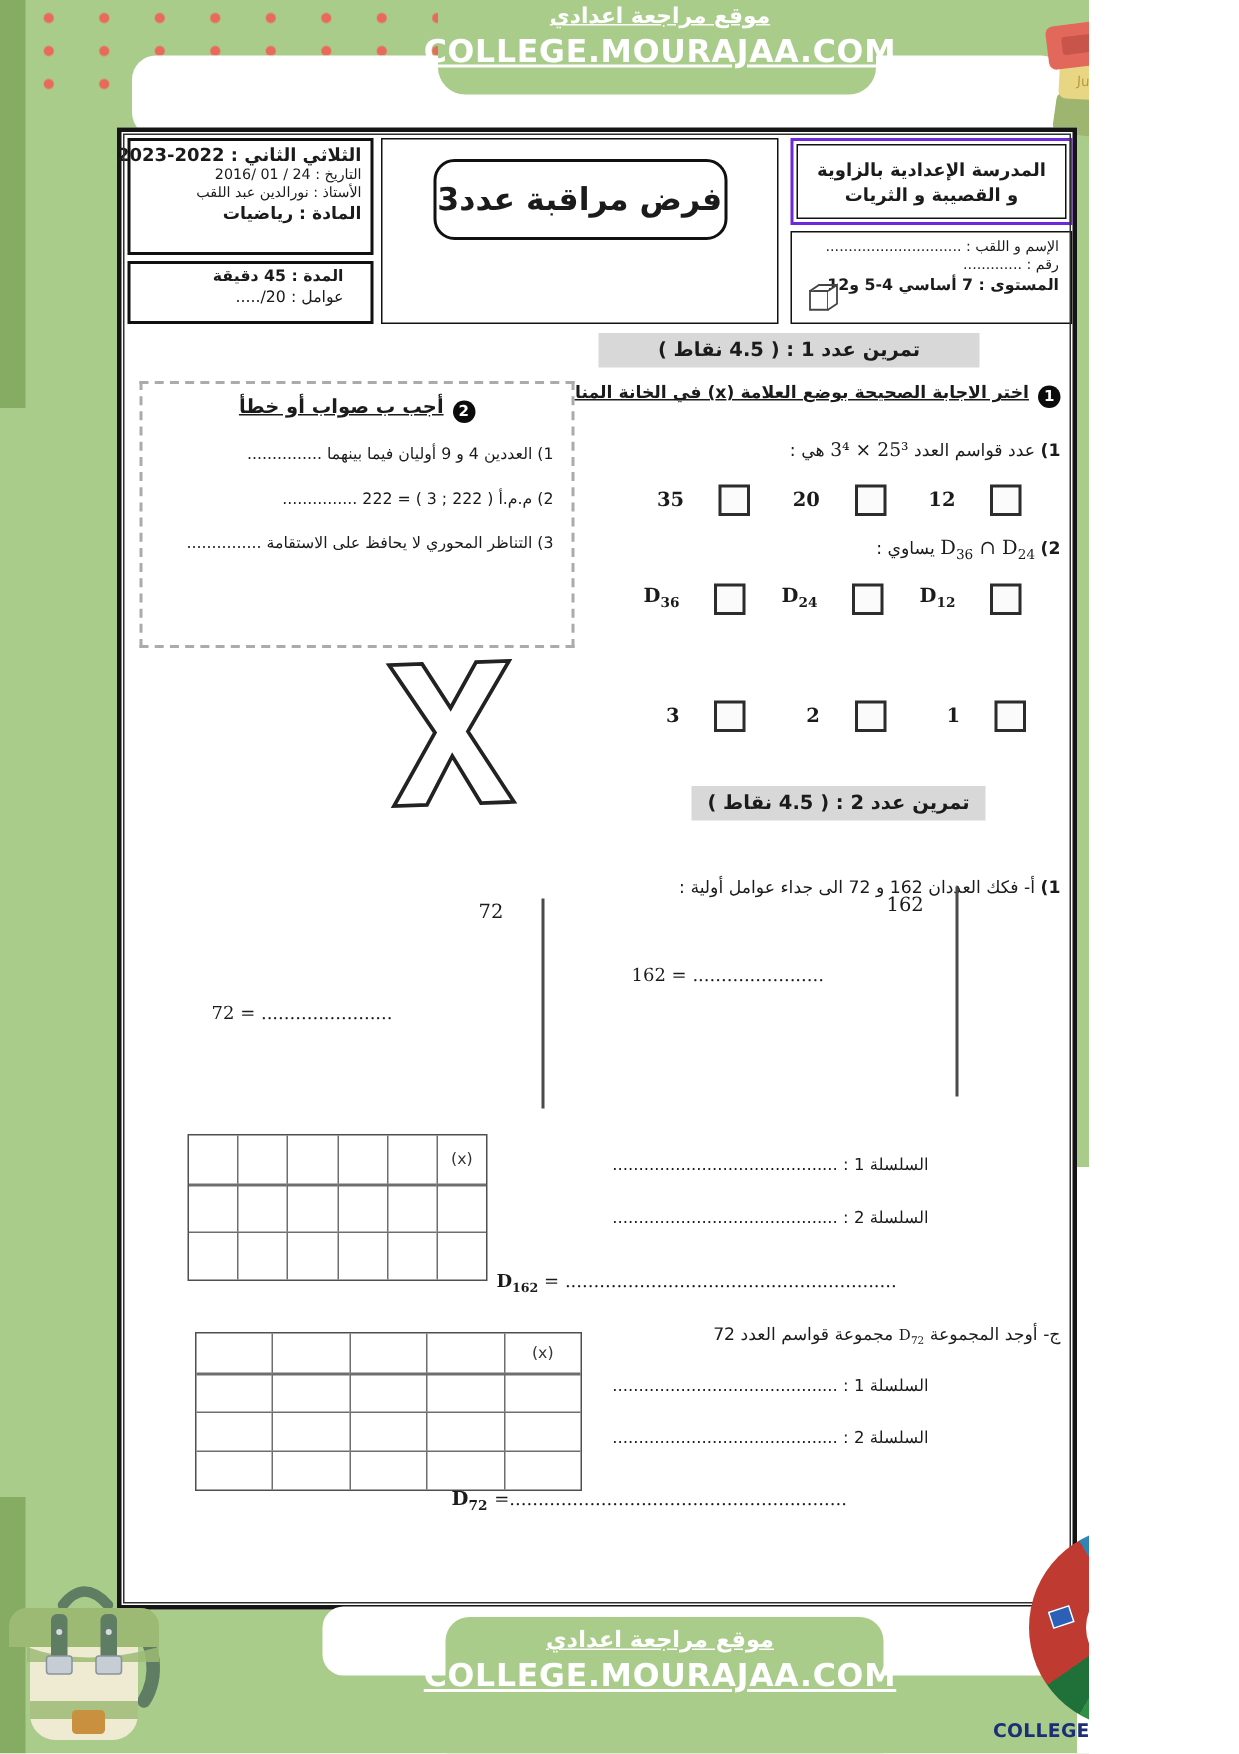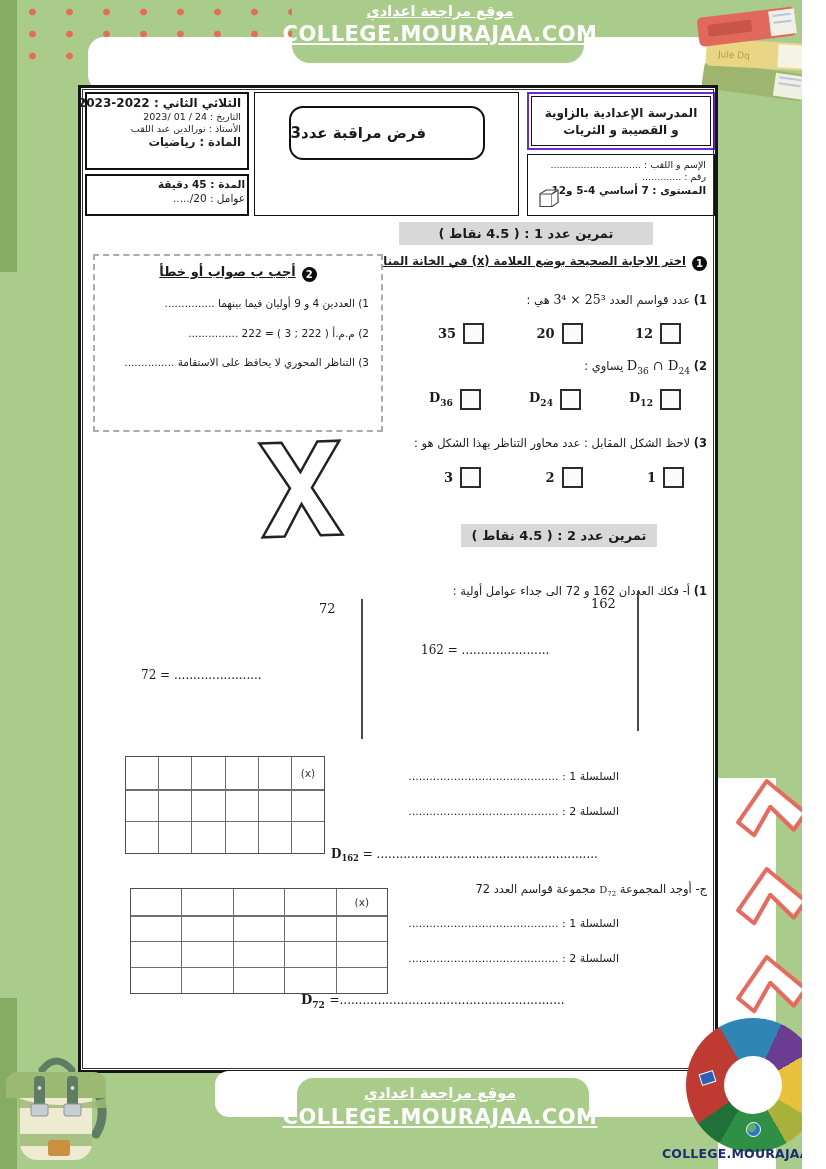--- a/index.html
+++ b/index.html
@@ -1,21 +1,21 @@
 <!DOCTYPE html>
 <html lang="ar" style="--bg: #aacc8b; --strip: #86ac64; --coral: #e9695b; --hl: #d8d8d8; --navy: #1c2f76;"><head>
 <meta charset="utf-8">
 <style>
   :root{
     --bg:#aacc8b; --strip:#86ac64; --coral:#e9695b; --hl:#d8d8d8;
     --navy:#1c2f76; --ink:#1b1b1b;
   }
   *{margin:0;padding:0;box-sizing:border-box;}
   body{font-family:"DejaVu Sans",sans-serif;color:var(--ink);}
-  .canvas{position:relative;width:802px;height:1169px;background:var(--bg);overflow:hidden;}
+  .canvas{position:relative;width:726px;height:1169px;background:var(--bg);overflow:hidden;}
   .abs{position:absolute;}
   .rtl{direction:rtl;text-align:right;}
   .nowrap{white-space:nowrap;}
   .ul{text-decoration:underline;}
   .b{font-weight:bold;}
   .serif{font-family:"DejaVu Serif",serif;}
 
   
   .strip{background:var(--strip);}
   .dots{background-image:radial-gradient(circle,var(--coral) 3px,rgba(0,0,0,0) 3.7px);
@@ -26,28 +26,28 @@
   .banner-text .l1{font-size:14.5px;font-weight:bold;text-decoration:underline;}
   .banner-text .l2{font-size:21px;font-weight:bold;text-decoration:underline;letter-spacing:.5px;margin-top:3px;}
 
   
   .page{background:#fff;border:3px solid #151515;}
   .page::after{content:"";position:absolute;inset:1px;border:1px solid #303030;pointer-events:none;}
   .box{border:2.5px solid #111;background:#fff;}
   .thinbox{border:1.5px solid #111;background:#fff;}
   .dblbox{border:2px solid #6d28d9;position:absolute;}
   .dblbox::after{content:"";position:absolute;inset:2px;border:1px solid #111;pointer-events:none;}
-  .round-title{border:2.5px solid #111;border-radius:14px;display:flex;align-items:center;
-               font-weight:bold;font-size:15px;}
+  .round-title{border:2.5px solid #111;border-radius:14px;display:flex;align-items:center;justify-content:center;
+               font-weight:bold;font-size:21px;}
   .gray-h{background:var(--hl);text-align:center;font-weight:bold;font-size:13px;line-height:23px;}
   .badge{display:inline-flex;width:15px;height:15px;border-radius:50%;background:#0c0c0c;color:#fff;
          font-size:10px;font-weight:bold;align-items:center;justify-content:center;margin-inline-end:6px;vertical-align:-2px;}
   .dashed{border:2px dashed #ababab;background:#fff;}
   .optrow{display:flex;justify-content:space-between;align-items:center;direction:rtl;}
-  .opt{display:flex;align-items:center;gap:7px;direction:rtl;}
+  .opt{display:flex;align-items:center;gap:23px;direction:rtl;}
   .cb{width:21px;height:21px;border:2px solid #2c2c2c;background:#fbfbfb;}
   .optlab{font-size:13px;font-weight:bold;font-family:"DejaVu Serif",serif;}
   .vbar{width:2px;background:#4a4a4a;}
   .gridbox{border:1.5px solid #4f4f4f;display:flex;flex-direction:column;background:#fff;}
   .grow{flex:1;display:flex;}
   .gcell{flex:1;border-left:1px solid #6e6e6e;border-top:1px solid #6e6e6e;display:flex;
          align-items:center;justify-content:center;font-size:10.5px;color:#333;}
   .grow:first-child .gcell{border-top:none;}
   .gcell:first-child{border-left:none;}
   sub{font-size:70%;}
@@ -96,26 +96,26 @@
       <rect x="20" y="14" width="44" height="12" rx="2" fill="#c9554a"></rect>
       <line x1="86" y1="13" x2="104" y2="13" stroke="#b9c4d6" stroke-width="2"></line>
       <line x1="86" y1="20" x2="104" y2="20" stroke="#b9c4d6" stroke-width="2"></line>
     </g>
   </svg>
 
   <div class="abs page" style="left:78px;top:85px;width:640px;height:988px;">
 
     <div class="abs box rtl" style="left:4px;top:4px;width:164px;height:78px;padding:2px 6px;">
       <div class="b nowrap" style="font-size:12px;">الثلاثي الثاني : 2022-2023</div>
-      <div class="nowrap" style="font-size:9.5px;margin-top:1px;">التاريخ : 24 / 01 /2023</div>
+      <div class="nowrap" style="font-size:9.5px;margin-top:1px;">التاريخ : 24 / 01 /2016</div>
       <div class="nowrap" style="font-size:9.5px;margin-top:1px;">الأستاذ : نورالدين عبد اللقب</div>
       <div class="b nowrap" style="font-size:11.5px;margin-top:1px;">المادة : رياضيات</div>
     </div>
 
-    <div class="abs box rtl" style="left:4px;top:86px;width:164px;height:42px;padding:2px 2px;">
+    <div class="abs box rtl" style="left:4px;top:86px;width:164px;height:42px;padding:2px 18px;">
       <div class="b nowrap" style="font-size:10.5px;">المدة : 45 دقيقة</div>
       <div class="nowrap" style="font-size:10.5px;margin-top:2px;">
         <span>عوامل :</span>
         <span dir="ltr">...../20</span>
       </div>
     </div>
 
     <div class="abs thinbox" style="left:173px;top:4px;width:265px;height:124px;">
       <div class="round-title" style="width:196px;height:54px;margin:13px auto 0;">
         <span>فرض مراقبة عدد3</span>
@@ -187,24 +187,20 @@
       <div class="opt">
           <span class="cb"></span>
           <span class="optlab" dir="ltr"><span>D</span><sub>24</sub></span>
         </div>
       <div class="opt">
           <span class="cb"></span>
           <span class="optlab" dir="ltr"><span>D</span><sub>36</sub></span>
         </div>
     </div>
 
-    <div class="abs rtl nowrap q" style="right:8px;top:348px;">
-      <span class="b">3)</span>
-      <span>لاحظ الشكل المقابل : عدد محاور التناظر بهذا الشكل هو :</span>
-    </div>
     <div class="abs optrow" style="left:363px;top:377px;width:240px;height:24px;">
       <div class="opt">
           <span class="cb"></span>
           <span class="optlab">1</span>
         </div>
       <div class="opt">
           <span class="cb"></span>
           <span class="optlab">2</span>
         </div>
       <div class="opt">

